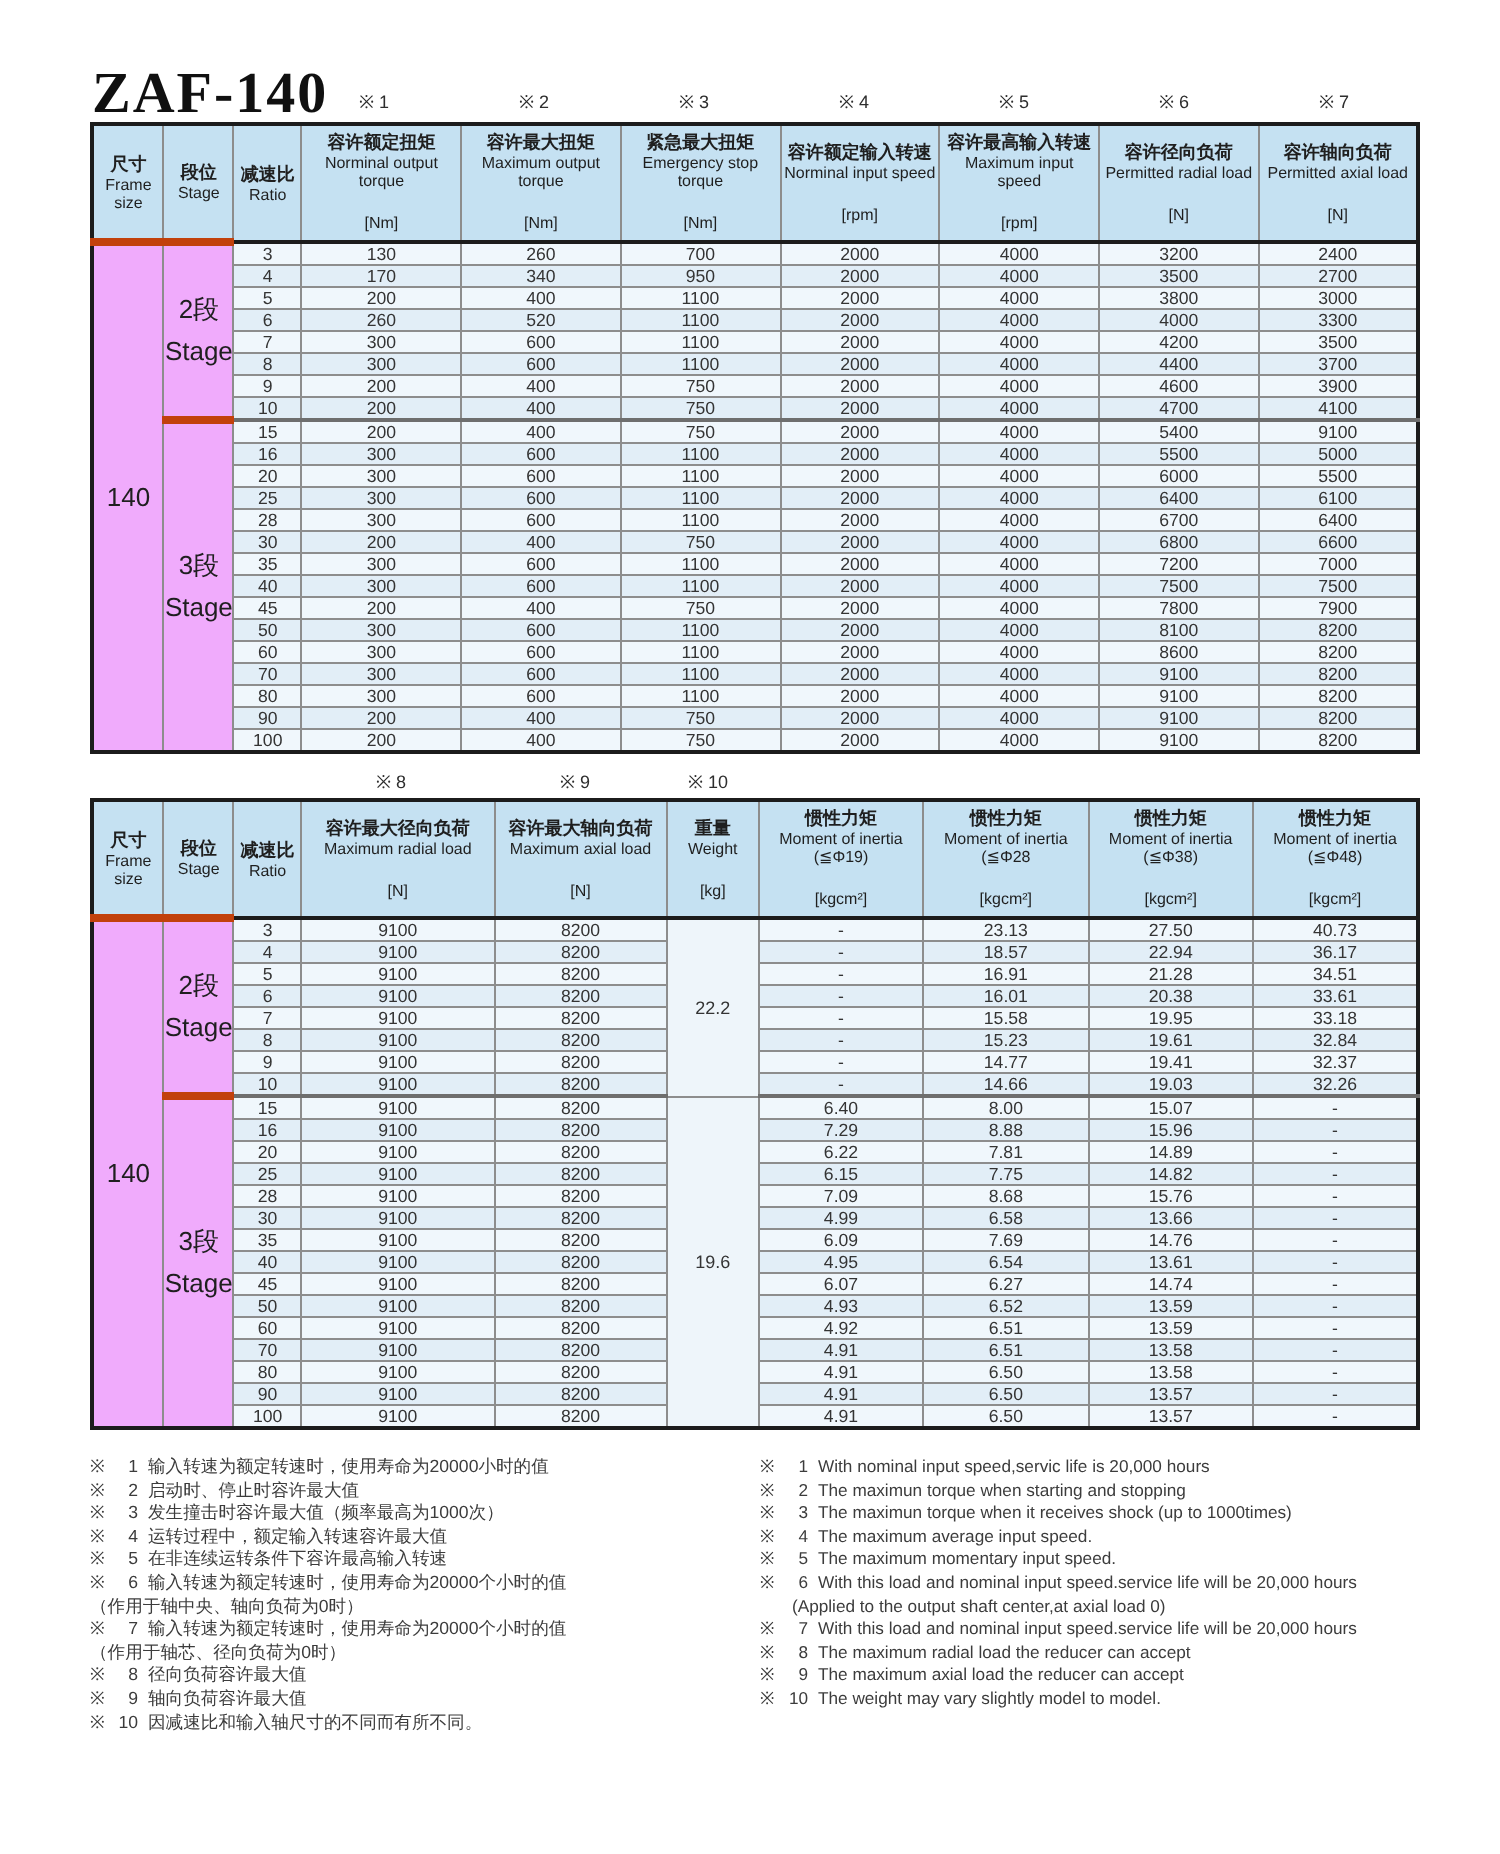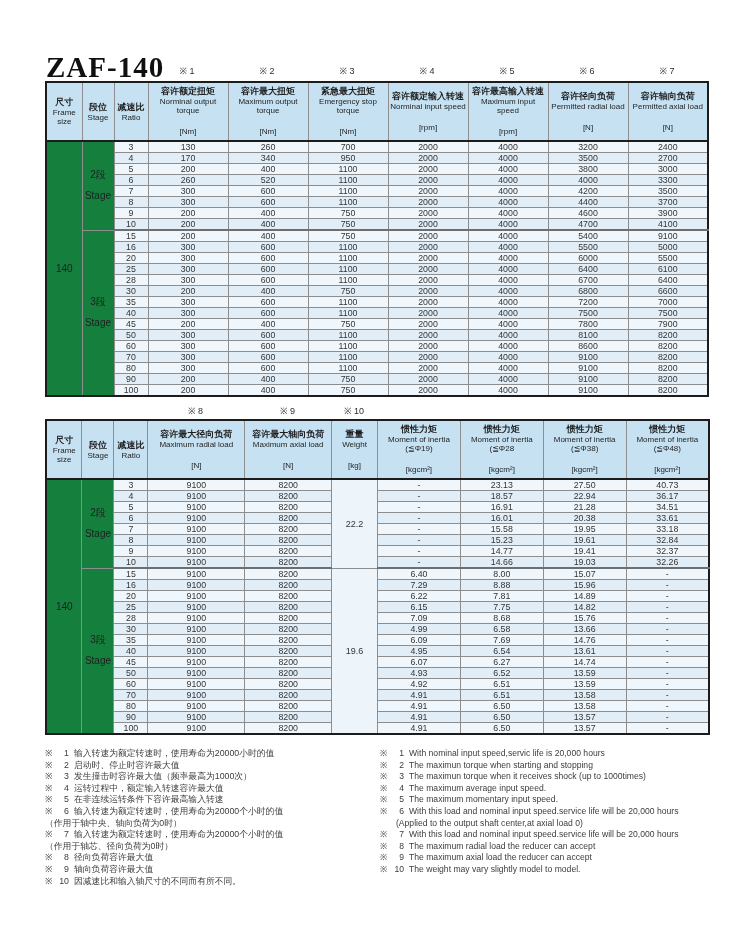--- a/index.html
+++ b/index.html
@@ -1,39 +1,39 @@
 <!DOCTYPE html>
 <html><head>
 <meta charset="utf-8">
 <style>
   *{box-sizing:border-box;margin:0;padding:0}
   html,body{background:#ffffff}
   body{width:750px;height:927px;font-family:"Liberation Sans",sans-serif;color:#3a3a3a}
-  .page{position:relative;width:750px;height:913px;background:#fff;padding:44px 40px 0 45px;overflow:hidden}
+  .page{position:relative;width:750px;height:913px;background:#fff;padding:24px 40px 0 45px;overflow:hidden}
 
   .headrow{position:relative;height:36px;margin-bottom:1px}
   .title{position:absolute;left:1px;bottom:-2px;font-family:"Liberation Serif",serif;font-weight:bold;
          font-size:29px;line-height:30px;color:#101010;letter-spacing:1px}
   .refs{display:flex;align-items:flex-end}
   .headrow .refs{position:absolute;left:0;bottom:3px}
   .refs2{margin-top:7px;margin-bottom:2px}
   .reflabel{display:inline-block;text-align:center;font-size:9px;color:#2e2e2e;white-space:nowrap}
   .refspacer{display:inline-block}
 
   table.spec{border-collapse:collapse;table-layout:fixed;background:#fff;border:2px solid #1c1c1c}
   .spec th,.spec td{border:1px solid #8d8d8d;text-align:center;vertical-align:middle;overflow:hidden;padding:0}
   .spec thead th{background:#c5e1f2;padding:3px 1px;border-bottom:2px solid #1c1c1c}
   .h-zh{font-size:9px;font-weight:bold;color:#1f1f1f;line-height:11px}
   .h-en{font-size:8px;font-weight:normal;color:#1f1f1f;line-height:9px}
   .h-unit{font-size:8px;font-weight:normal;color:#1f1f1f;line-height:10px;margin-top:12px}
   .spec td{font-size:8.8px;line-height:10px;height:10.6px;color:#343434}
   tr.r0 td{background:#f0f7fc}
   tr.r1 td{background:#e2eef7}
   tr.gstart td{border-top:2px solid #6e6e6e}
-  .spec td.framecell,.spec td.stagecell{background:#15803d;font-size:10px;color:#1f1f1f;border-top:1px solid #c2410c}
+  .spec td.framecell,.spec td.stagecell{background:#f0abfc;font-size:13px;color:#1f1f1f;border-top:4px solid #c2410c}
   .spec td.weightcell{background:#eef5fa;font-size:9px;border-top:1px solid #8d8d8d}
   .stagecell div{line-height:12px}
   .stagecell .gap{height:9px}
 
   .notes{display:flex;margin-top:13px}
   .notes-zh{width:335px}
   .notes-en{flex:1}
   .noteline{display:flex;font-size:8.8px;line-height:11.6px;color:#3c3c3c;white-space:nowrap}
   .notes-en .noteline{font-size:8.6px}
   .notemark{width:13px;flex:none}

